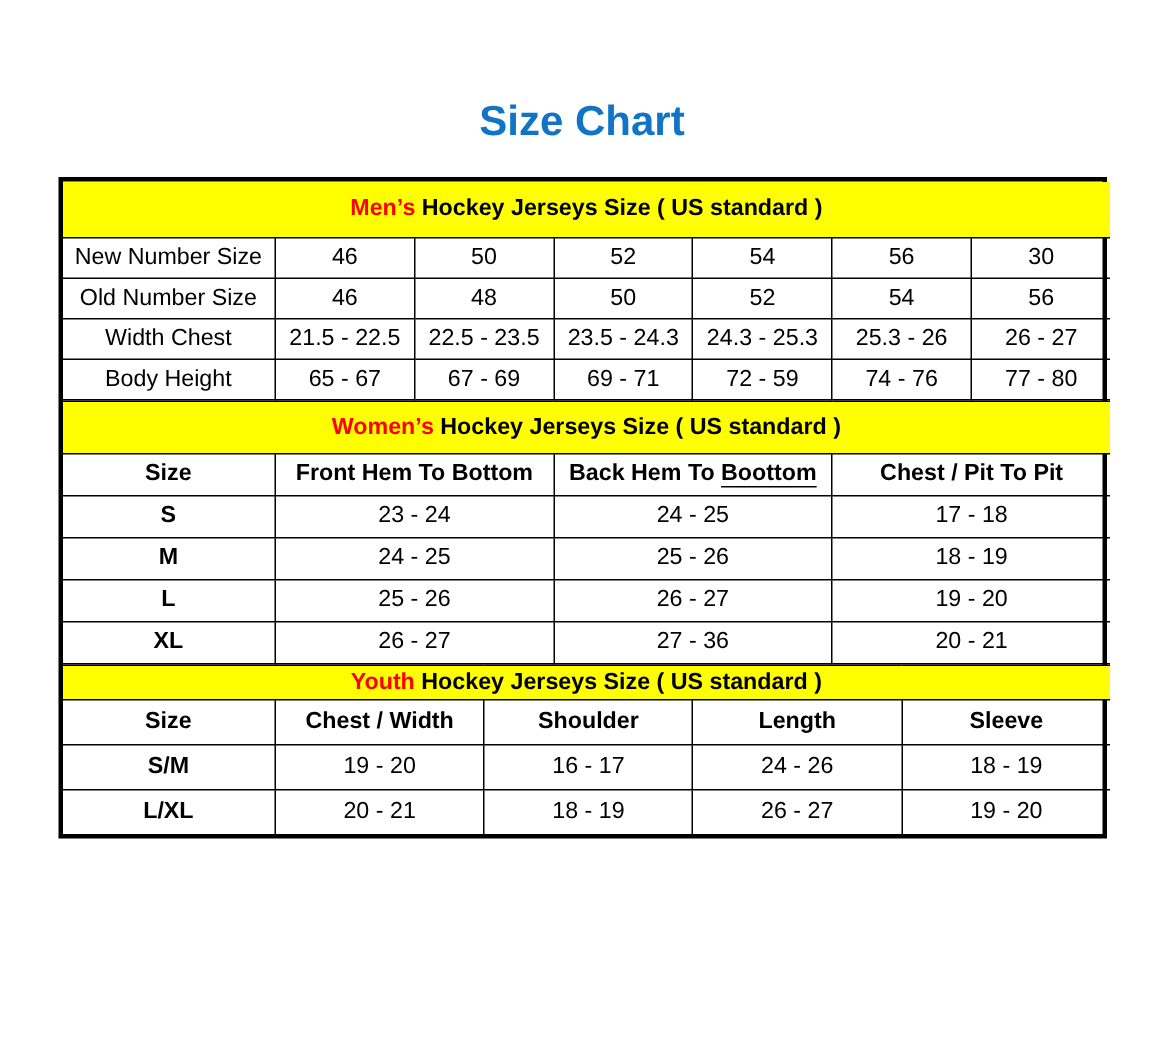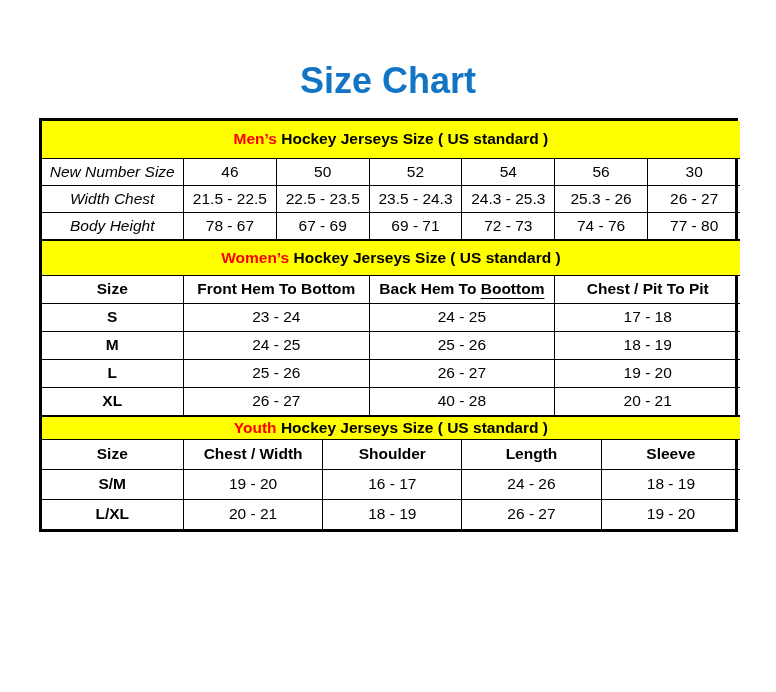--- a/index.html
+++ b/index.html
@@ -8,21 +8,21 @@
     width: 776px; height: 692px;
     background: #ffffff;
     overflow: hidden;
     font-family: "Liberation Sans", "DejaVu Sans", sans-serif;
     color: #000000;
   }
   .page { width: 776px; height: 692px; }
   h1.page-title {
     margin: 64px 0 20px 0;
     text-align: center;
-    font-size: 36px;
+    font-size: 28px;
     line-height: 34px;
     font-weight: 700;
     color: #1274C5;
     letter-spacing: 0px;
   }
   .chart-box {
     width: 699px;
     margin: 0 auto;
     border: 3px solid #000000;
   }
@@ -59,21 +59,21 @@
   .mens   .band { height: 37px; }
   .womens .band { height: 35px; }
   .youth  .band { height: 18px; }
 
   .mens   th, .mens   td { height: 27px; }
   .womens th, .womens td { height: 28px; margin-left: 22px; }
   .youth  th, .youth  td { height: 30px; }
 
   th.col-h { font-weight: 700; }
   td.size-b { font-weight: 700; }
-  td.lbl { font-weight: 400; font-style: italic; }
+  td.lbl { font-weight: 400; }
 
   .squig {
     text-decoration-line: underline;
     text-decoration-style: wavy;
     text-decoration-color: #e5443c;
     text-decoration-thickness: 1px;
     text-underline-offset: 4px;
     text-decoration-skip-ink: none;
     text-decoration: underline;
   }
@@ -112,34 +112,43 @@
       <tr>
         <td class="lbl">New Number Size</td>
         <td>46</td>
         <td>50</td>
         <td>52</td>
         <td>54</td>
         <td>56</td>
         <td>30</td>
       </tr>
       <tr>
+        <td class="lbl">Old Number Size</td>
+        <td>46</td>
+        <td>48</td>
+        <td>50</td>
+        <td>52</td>
+        <td>54</td>
+        <td>56</td>
+      </tr>
+      <tr>
         <td class="lbl">Width Chest</td>
         <td>21.5 - 22.5</td>
         <td>22.5 - 23.5</td>
         <td>23.5 - 24.3</td>
         <td>24.3 - 25.3</td>
         <td>25.3 - 26</td>
         <td>26 - 27</td>
       </tr>
       <tr>
         <td class="lbl">Body Height</td>
-        <td>78 - 67</td>
+        <td>65 - 67</td>
         <td>67 - 69</td>
         <td>69 - 71</td>
-        <td>72 - 73</td>
+        <td>72 - 59</td>
         <td>74 - 76</td>
         <td>77 - 80</td>
       </tr>
       </tbody>
     </table>
 
     <table class="tbl womens">
       <colgroup>
           <col class="c-label">
           <col class="c-val">
@@ -173,21 +182,21 @@
       </tr>
       <tr>
         <td class="size-b">L</td>
         <td>25 - 26</td>
         <td>26 - 27</td>
         <td>19 - 20</td>
       </tr>
       <tr>
         <td class="size-b">XL</td>
         <td>26 - 27</td>
-        <td>40 - 28</td>
+        <td>27 - 36</td>
         <td>20 - 21</td>
       </tr>
       </tbody>
     </table>
 
     <table class="tbl youth last">
       <colgroup>
           <col class="c-label">
           <col class="c-val">
           <col class="c-val">

